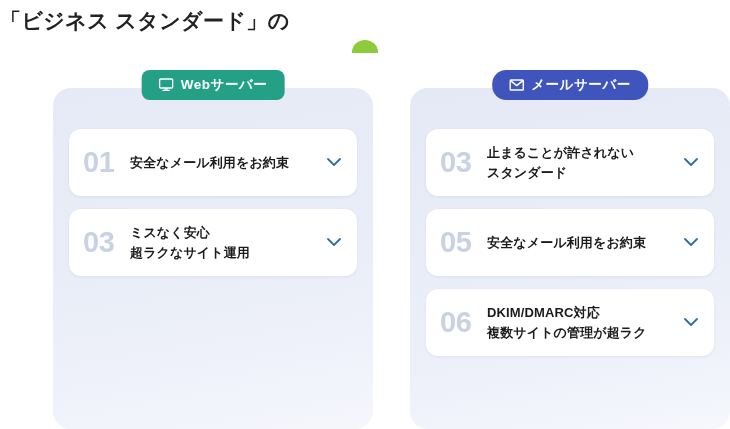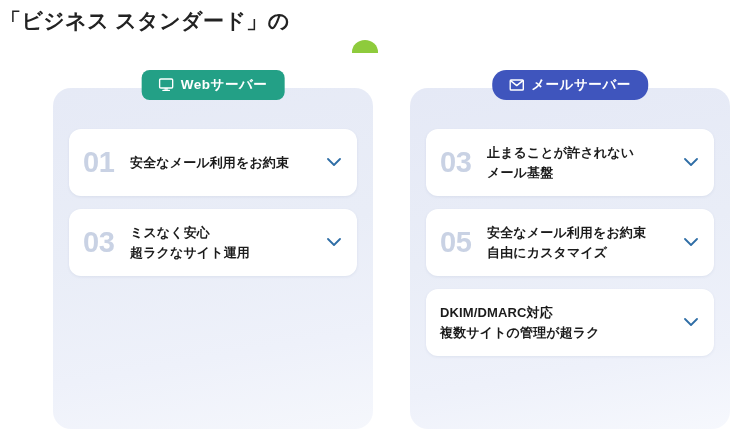--- a/index.html
+++ b/index.html
@@ -200,43 +200,43 @@
       </span>
       <span>メールサーバー</span>
     </div>
 
     <div class="card-list">
 
       <div class="card">
         <div class="card-num">03</div>
         <div class="card-text">
           <span class="l1">止まることが許されない</span>
-          <span class="l2">メール基盤</span>
+          <span class="l2">スタンダード</span>
         </div>
         <div class="card-chev">
           <svg width="14" height="9" viewBox="0 0 14 9" aria-hidden="true">
             <path d="M1 1 L7 7 L13 1" fill="none" stroke="#2f6ea6" stroke-width="1.8" stroke-linecap="round" stroke-linejoin="round"></path>
           </svg>
         </div>
       </div>
 
       <div class="card">
         <div class="card-num">05</div>
         <div class="card-text">
           <span class="l1">安全なメール利用をお約束</span>
-          <span class="l2">自由にカスタマイズ</span>
-        </div>
-        <div class="card-chev">
-          <svg width="14" height="9" viewBox="0 0 14 9" aria-hidden="true">
-            <path d="M1 1 L7 7 L13 1" fill="none" stroke="#2f6ea6" stroke-width="1.8" stroke-linecap="round" stroke-linejoin="round"></path>
-          </svg>
-        </div>
-      </div>
-
-      <div class="card">
+        </div>
+        <div class="card-chev">
+          <svg width="14" height="9" viewBox="0 0 14 9" aria-hidden="true">
+            <path d="M1 1 L7 7 L13 1" fill="none" stroke="#2f6ea6" stroke-width="1.8" stroke-linecap="round" stroke-linejoin="round"></path>
+          </svg>
+        </div>
+      </div>
+
+      <div class="card">
+        <div class="card-num">06</div>
         <div class="card-text">
           <span class="l1">DKIM/DMARC対応</span>
           <span class="l2">複数サイトの管理が超ラク</span>
         </div>
         <div class="card-chev">
           <svg width="14" height="9" viewBox="0 0 14 9" aria-hidden="true">
             <path d="M1 1 L7 7 L13 1" fill="none" stroke="#2f6ea6" stroke-width="1.8" stroke-linecap="round" stroke-linejoin="round"></path>
           </svg>
         </div>
       </div>

